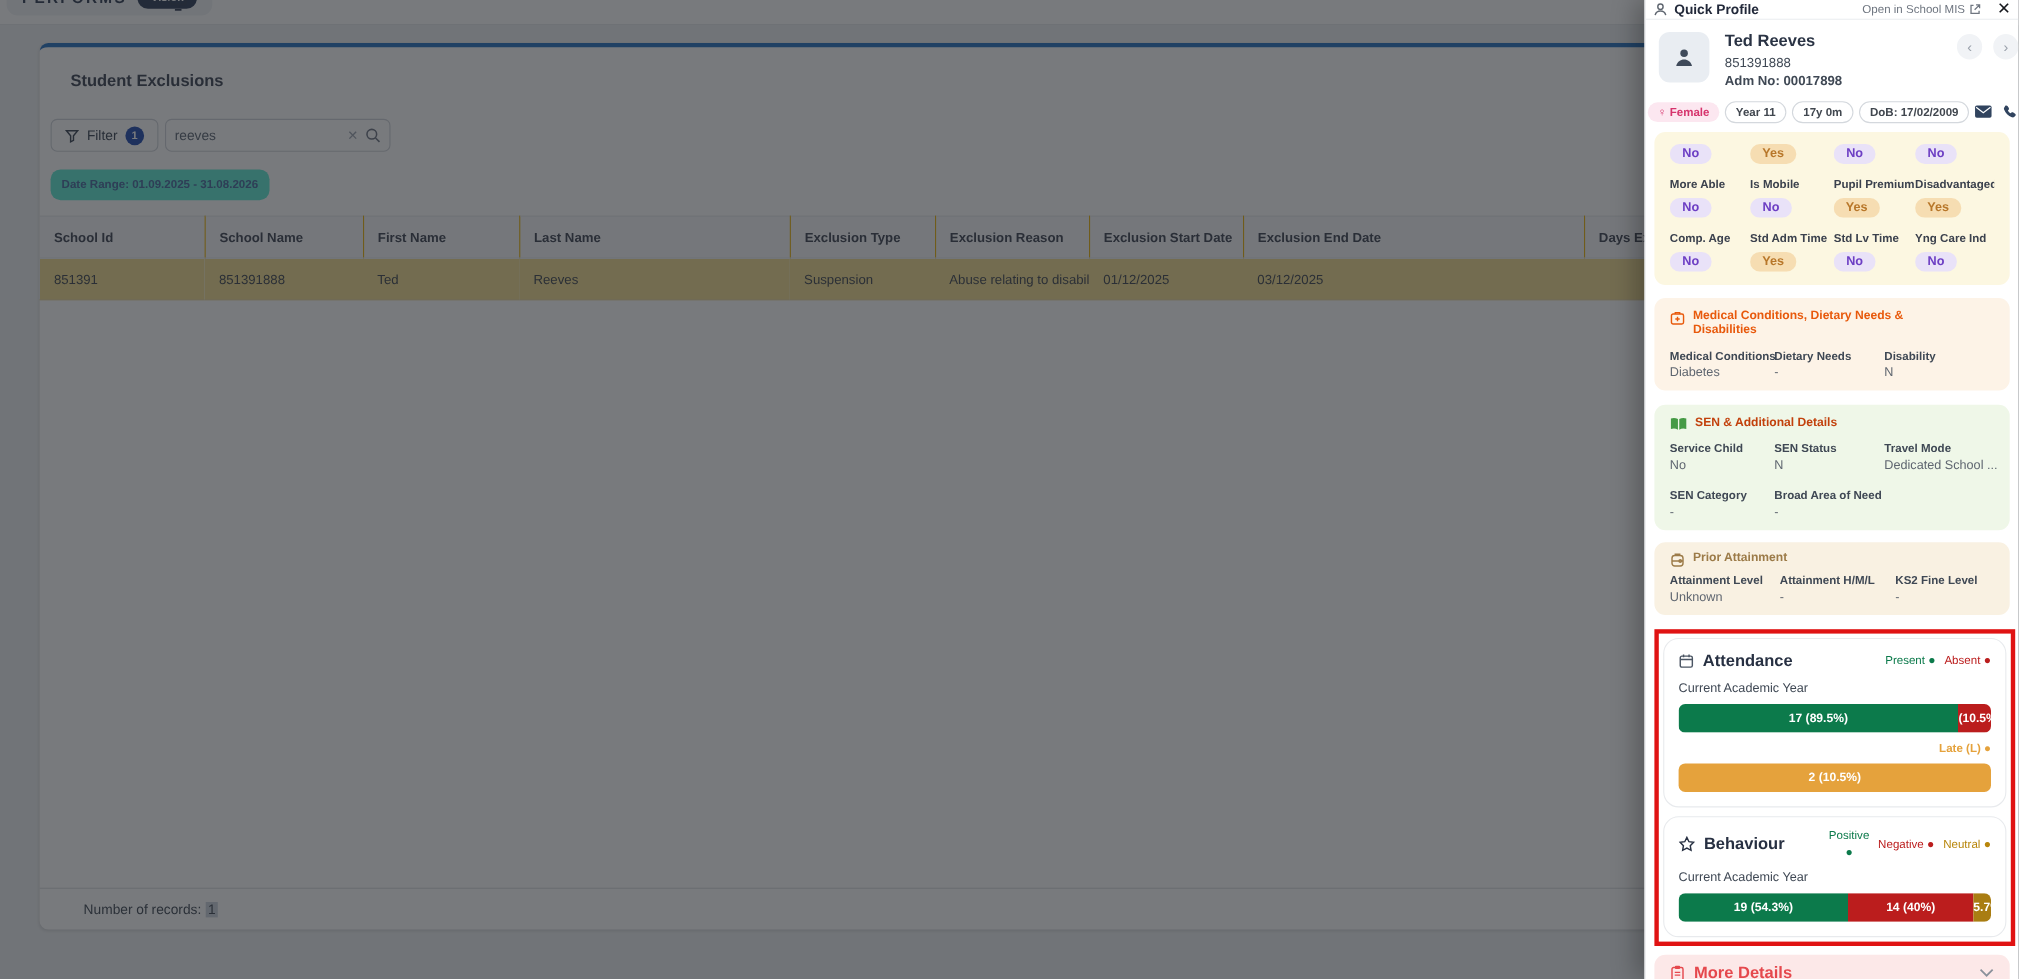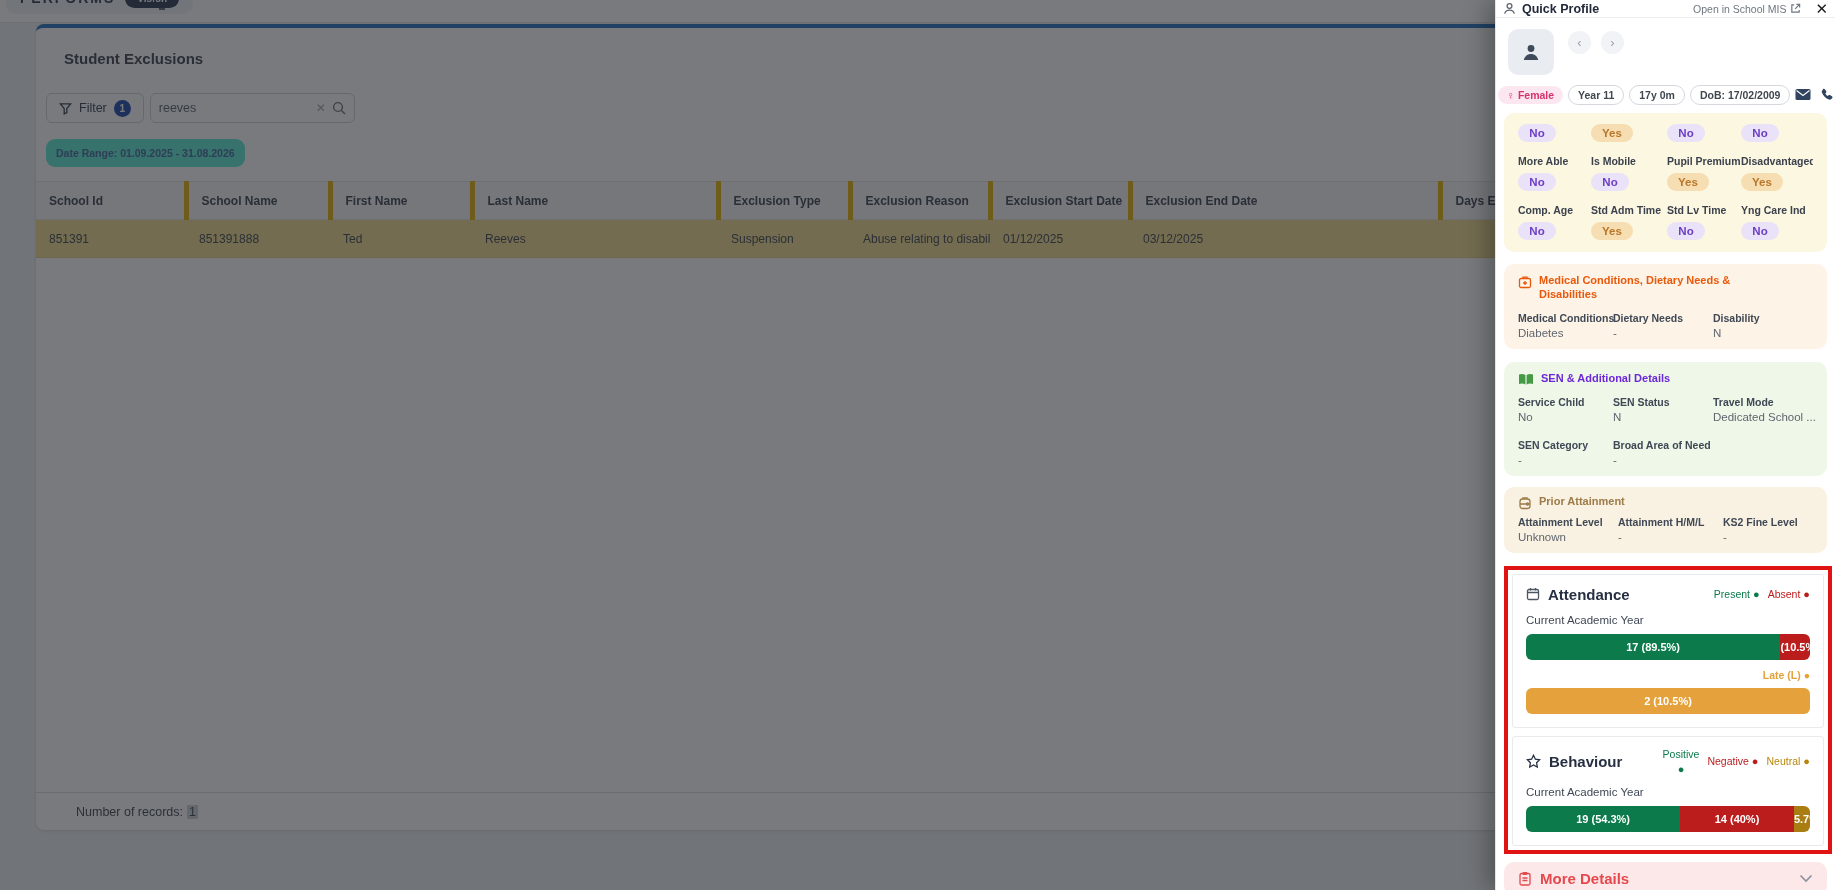--- a/index.html
+++ b/index.html
@@ -9,41 +9,41 @@
 
   
   .main { position:absolute; inset:0; width:1835px; height:890px; background:#eef0f2; }
   .topbar { position:relative; height:23px; background:#ffffff; border-bottom:1px solid #e2e4e8; overflow:hidden; }
   .logo-box { position:absolute; left:6px; top:-18px; height:32px; display:flex; align-items:center; gap:10px;
     background:#f1f3f5; border-radius:10px; padding:0 14px; }
   .logo-text { font-size:14px; font-weight:bold; letter-spacing:2px; color:#2f3b52; }
   .vision-pill { background:#2b3a55; color:#fff; font-size:10px; font-weight:bold; border-radius:999px; padding:4px 12px; }
   .topbar-icon { position:absolute; left:152px; top:-9px; color:#2f3b52; }
 
-  .card { position:absolute; left:36px; top:24px; width:1760px; height:806px; background:#ffffff;
+  .card { position:absolute; left:36px; top:39px; width:1760px; height:806px; background:#ffffff;
     border-radius:8px; border-top:4px solid #2570c0; box-shadow:0 1px 3px rgba(0,0,0,.12);
     display:flex; flex-direction:column; }
   .card-title { margin:22px 0 0 28px; font-size:15px; font-weight:bold; color:#3b4252; }
   .filter-row { margin:26px 0 0 10px; display:flex; gap:6px; align-items:center; }
   .filter-btn { height:30px; display:flex; align-items:center; gap:7px; padding:0 12px;
     border:1px solid #cfd3d9; border-radius:6px; background:#fff; font-size:12.5px; color:#374151; }
   .filter-count { width:17px; height:17px; border-radius:50%; background:#2049b0; color:#fff;
     font-size:10px; font-weight:bold; display:flex; align-items:center; justify-content:center; }
   .search-box { width:205px; height:30px; border:1px solid #cfd3d9; border-radius:6px; background:#fff;
     display:flex; align-items:center; padding:0 8px; gap:6px; }
   .search-box input { flex:1; border:none; outline:none; font-size:12.5px; color:#5b6472; background:transparent; min-width:0;
     font-family:"Liberation Sans", sans-serif; }
   .clear-x { color:#9ca3af; font-size:12px; cursor:pointer; }
   .chip-row { margin:16px 0 0 10px; }
   .chip { display:inline-block; background:#5eead4; color:#46699e; font-size:10.5px; font-weight:bold;
     padding:8px 10px; border-radius:9px; }
 
   table.excl { margin-top:14px; border-collapse:collapse; table-layout:fixed; width:1760px; font-size:12px; }
   table.excl th { height:38px; text-align:left; padding:0 0 0 13px; font-weight:600; color:#3c4250;
-    background:#f7f8fa; border-top:1px solid #e3e5e9; border-bottom:1px solid #e3e5e9; border-right:5px solid #eab308;
+    background:#f7f8fa; border-top:1px solid #e3e5e9; border-bottom:1px solid #e3e5e9; border-right:1px solid #eab308;
     white-space:nowrap; overflow:hidden; }
   table.excl th:last-child { border-right:none; }
   table.excl td { height:38px; padding:0 0 0 13px; color:#3f454f; background:#f3dd8e;
     border-bottom:1px solid #e6cf84; white-space:nowrap; overflow:hidden; }
   td.schoolname-cell { background:#cfdfa6; }
   .spacer { flex:1; }
   .card-footer { height:38px; border-top:1px solid #dadde1; display:flex; align-items:center;
     padding-left:40px; font-size:12.5px; color:#3f4854; }
   .sel { background:#cbd3dc; padding:0 2px; margin-left:4px; }
 
@@ -85,27 +85,27 @@
   .flag-label { font-size:10.5px; font-weight:600; color:#3b414d; margin-bottom:5px; white-space:nowrap; overflow:hidden; }
   .flag-cell { overflow:hidden; }
 
   .sec-title { display:flex; align-items:flex-start; gap:7px; font-size:11px; font-weight:bold; line-height:1.25; margin-bottom:10px; }
   .field-grid { display:grid; grid-template-columns:95px 100px 1fr; row-gap:15px; }
   .field .f-label { font-size:10.5px; font-weight:bold; color:#3f4854; margin-bottom:3px; white-space:nowrap; }
   .field .f-value { font-size:11.5px; color:#5f6670; white-space:nowrap; overflow:hidden; text-overflow:ellipsis; }
   .sec-medical { background:#fdf3e7; margin-top:12px; }
   .sec-medical .sec-title { color:#e8590c; max-width:270px; }
   .sec-sen { background:#eff7e8; margin-top:13px; }
-  .sec-sen .sec-title { color:#6d28d9; }
+  .sec-sen .sec-title { color:#c2410c; }
   .sec-sen .field-grid { row-gap:16px; }
   .sec-prior { background:#f9f1e2; margin-top:11px; padding:8px 14px 10px; }
   .sec-prior .sec-title { color:#9c7b48; margin-bottom:6px; }
 
   .annotated { margin:13px 0 0 8px; width:328px; border:4px solid #e01313; padding:4px; background:#fff; }
-  .acard { border:1px solid #e8eaed; border-radius:3px; padding:11px 13px 13px; background:#fff; }
+  .acard { border:1px solid #e8eaed; border-radius:14px; padding:11px 13px 13px; background:#fff; }
   .acard + .acard { margin-top:8px; }
   .acard-head { display:flex; align-items:center; gap:8px; }
   .acard-title { font-size:15px; font-weight:600; color:#273042; }
   .legend { margin-left:auto; display:flex; gap:8px; font-size:10.5px; font-weight:400; white-space:nowrap; }
   .legend .lg { display:flex; align-items:center; gap:3px; }
   .dot { font-size:11px; }
   .period { font-size:11.5px; color:#3f4854; margin:11px 0 8px; }
   .stackbar { display:flex; height:26px; border-radius:6px; overflow:hidden;text-align:right; }
   .seg { display:flex; align-items:center; justify-content:center; color:#fff; font-size:11px; font-weight:bold; white-space:nowrap; overflow:hidden; }
   .seg.green { background:#0c7a4b; }
@@ -243,20 +243,25 @@
       <span class="ph-close">✕</span>
     </div>
 
     <div class="student">
       <div class="avatar">
         <svg width="20" height="20" viewBox="0 0 20 20" fill="#3f4a5a">
           <circle cx="10" cy="6.5" r="3.4"></circle>
             <path d="M2.8 18c.9-4 3.9-6 7.2-6s6.3 2 7.2 6z"></path>
         </svg>
       </div>
+      <div class="stu-info">
+        <div class="stu-name">Ted Reeves</div>
+        <div class="stu-id">851391888</div>
+        <div class="stu-adm">Adm No: 00017898</div>
+      </div>
       <div class="nav-btns">
         <span class="nav-circle">‹</span>
         <span class="nav-circle">›</span>
       </div>
     </div>
 
     <div class="badges">
       <span class="badge pink">
         <span>♀</span>
         <span>Female</span>

